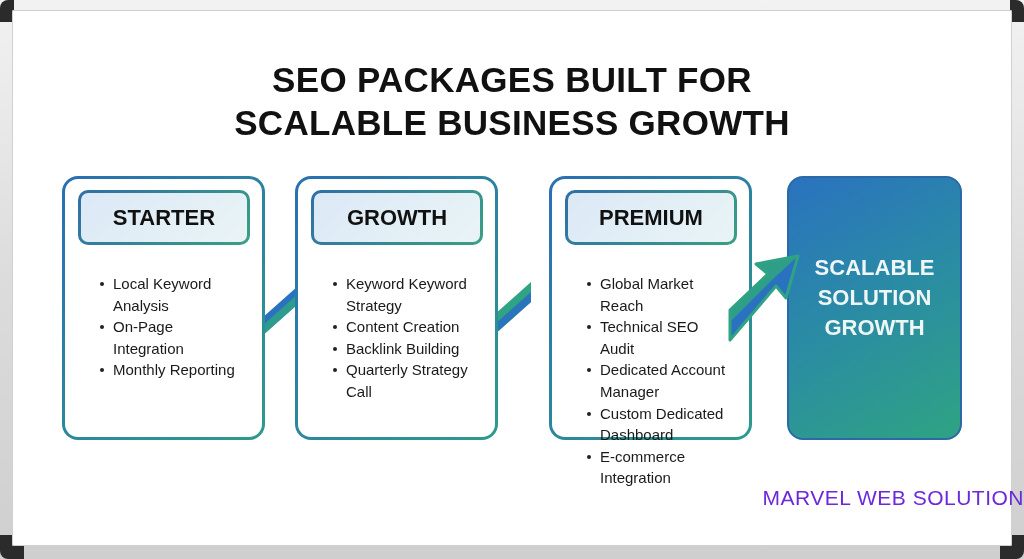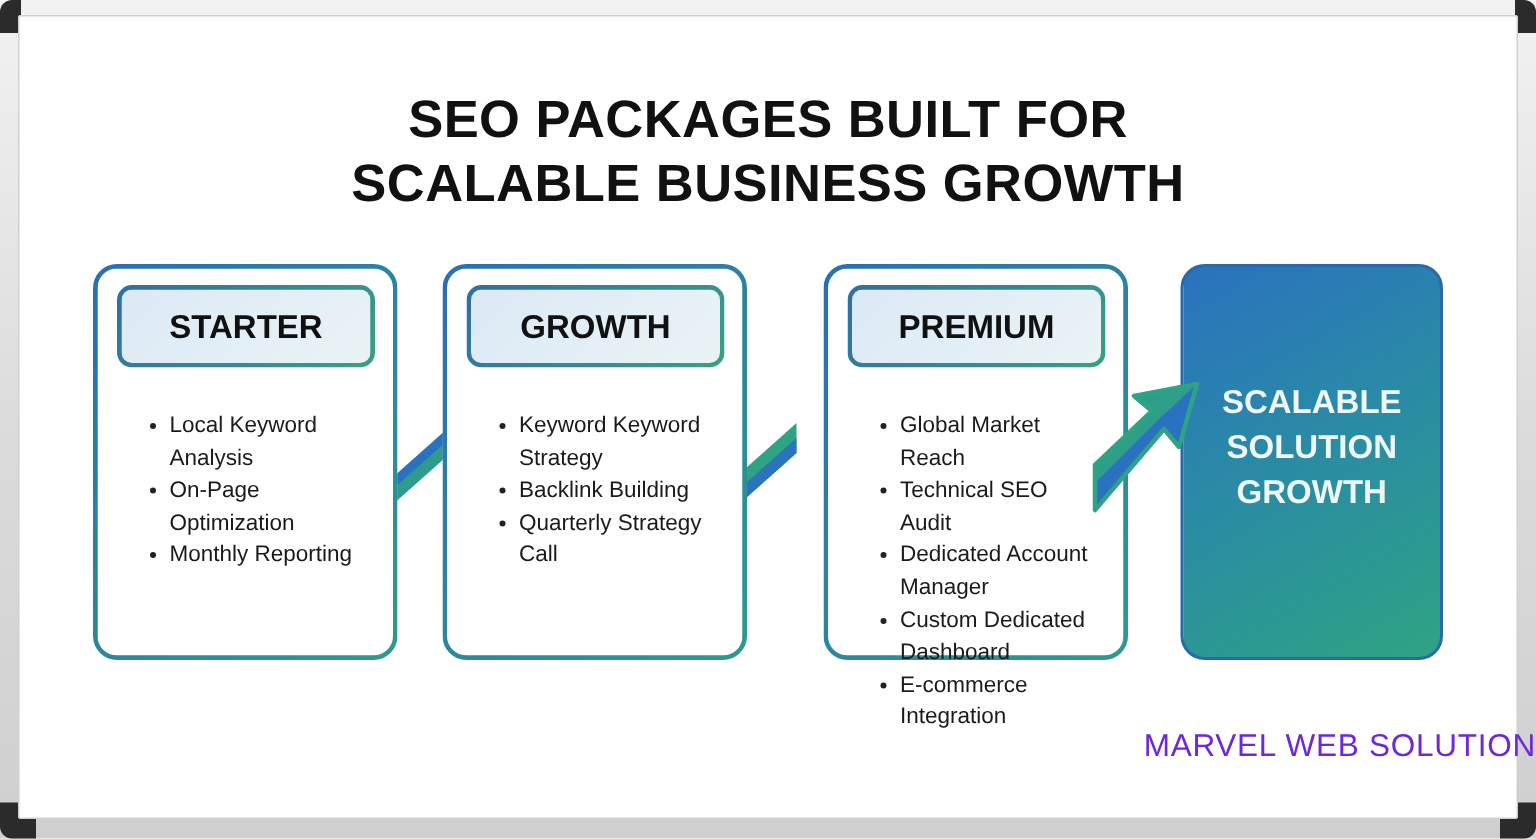--- a/index.html
+++ b/index.html
@@ -108,29 +108,30 @@
 
 <svg class="connector" style="left:728px; top:250px; z-index:4;" width="72" height="92" viewBox="0 0 72 92">
   <polygon points="2,60 40,24 28,14 70,6 58,48 48,36 2,90" fill="#2a72bf" stroke="#2fa383" stroke-width="3" stroke-linejoin="round"></polygon>
   <polygon points="2,60 40,24 28,14 70,6 44,30 2,72" fill="#2fa383" opacity="0.9"></polygon>
 </svg>
 
 <div class="card" style="left:62px;">
   <div class="pill">STARTER</div>
   <ul>
     <li>Local Keyword Analysis</li>
-    <li>On-Page Optimization</li>
+    <li>On-Page Integration</li>
     <li>Monthly Reporting</li>
   </ul>
 </div>
 
 <div class="card" style="left:295px;">
   <div class="pill">GROWTH</div>
   <ul>
     <li>Keyword Keyword Strategy</li>
+    <li>Content Creation</li>
     <li>Backlink Building</li>
     <li>Quarterly Strategy Call</li>
   </ul>
 </div>
 
 <div class="card" style="left:549px;">
   <div class="pill">PREMIUM</div>
   <ul>
     <li>Global Market Reach</li>
     <li>Technical SEO Audit</li>

